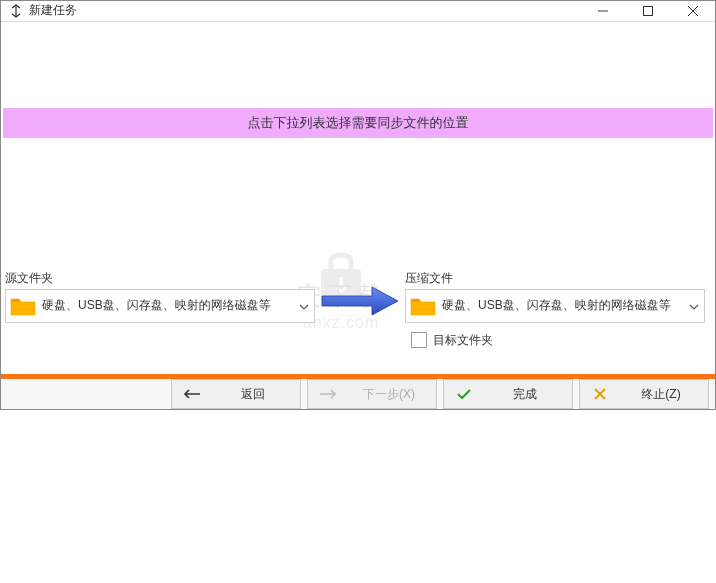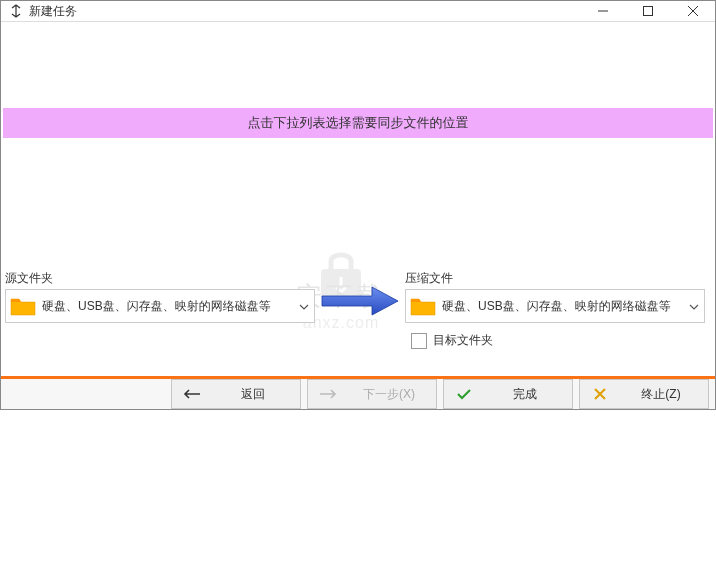--- a/index.html
+++ b/index.html
@@ -33,21 +33,21 @@
   .checkbox { width: 16px; height: 16px; border: 1px solid #999; background: #fff; cursor: pointer; }
   .checkbox-label { font-size: 12px; }
   
   
   .watermark { position: absolute; top: 225px; left: 295px; opacity: 0.15; pointer-events: none; text-align: center; }
   .watermark-icon { width: 70px; height: 60px; margin: 0 auto; }
   .watermark-text-cn { font-size: 26px; color: #555; letter-spacing: 4px; margin-top: -28px; }
   .watermark-text-en { font-size: 16px; color: #888; letter-spacing: 1px; }
   
   
-  .footer { height: 42px; border-top: 3px solid #f97316; display: flex; align-items: center; justify-content: flex-end; padding-right: 6px; gap: 6px; background: #f7f7f7; }
+  .footer { height: 42px; border-top: 5px solid #f97316; display: flex; align-items: center; justify-content: flex-end; padding-right: 6px; gap: 6px; background: #f7f7f7; }
   .footer-btn { height: 30px; min-width: 130px; border: 1px solid #c8c8c8; background: #f0f0f0; display: flex; align-items: center; padding: 0 10px; cursor: pointer; font-size: 12px; }
   .footer-btn.disabled { color: #aaa; cursor: default; background: #f0f0f0; justify-content: center; }
   .footer-btn .btn-icon { width: 20px; display: flex; align-items: center; justify-content: center; margin-right: 14px; }
   .footer-btn .btn-label { flex: 1; text-align: center; }
   
   
   .window { width: 716px; height: 410px; border: 1px solid #888; display: flex; flex-direction: column; }
 </style>
 </head>
 <body>

